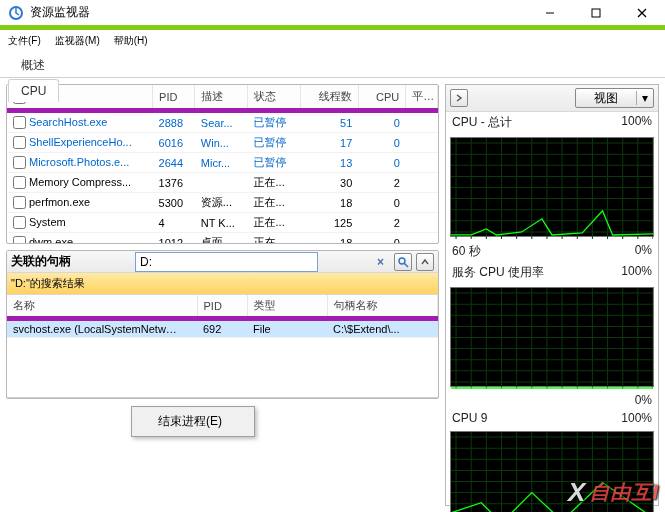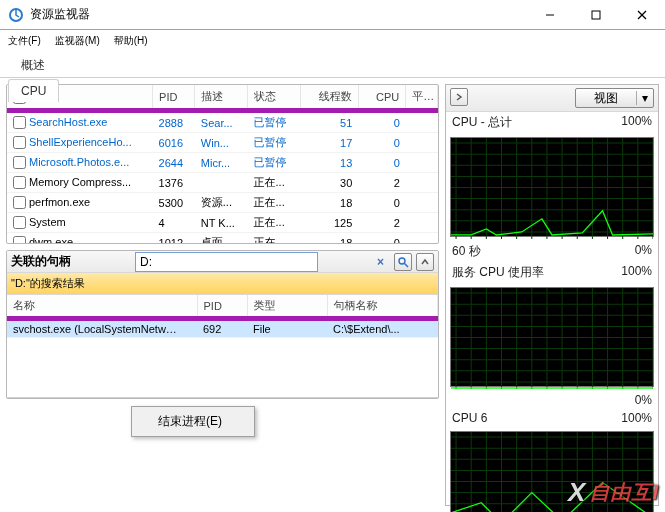--- a/index.html
+++ b/index.html
@@ -1,17 +1,17 @@
 <!DOCTYPE html>
 <html><head>
 <meta charset="utf-8">
 <style>
 * { box-sizing: border-box; margin: 0; padding: 0; font-family: "Microsoft YaHei", "Segoe UI", sans-serif; font-size: 12px; }
 body { background: #fff; width: 665px; height: 512px; overflow: hidden; position: relative; }
-.titlebar { height: 30px; display: flex; align-items: center; padding: 0 0 0 8px; border-bottom: 1px solid #84cc16; }
+.titlebar { height: 30px; display: flex; align-items: center; padding: 0 0 0 8px; border-bottom: 5px solid #84cc16; }
 .titlebar .app-icon { width: 16px; height: 16px; margin-right: 6px; }
 .titlebar .title { flex: 1; font-size: 12px; color: #000; }
 .win-btn { width: 46px; height: 30px; display: flex; align-items: center; justify-content: center; }
 .menubar { height: 22px; display: flex; align-items: center; padding: 2px 8px; gap: 14px; }
 .menubar span { font-size: 10px; color: #000; cursor: default; }
 .tabs { height: 26px; display: flex; align-items: flex-start; border-bottom: 1px solid #d0d0d0; padding-left: 8px; flex-direction: column; }
 .tab { padding: 4px 12px; border: 1px solid transparent; border-bottom: none; font-size: 12px; cursor: default; color: #333; }
 .tab.active { background: #fff; border-color: #d0d0d0; border-radius: 3px 3px 0 0; position: relative; top: 1px; }
 .content { display: flex; height: calc(512px - 30px - 22px - 26px); }
 .left-pane { width: 445px; padding: 6px; overflow: hidden; }
@@ -37,21 +37,21 @@
 .search-row { display: flex; align-items: center; padding: 2px 4px; gap: 4px; }
 .search-row .label { font-weight: bold; font-size: 12px; flex: 0 0 auto; padding-right: 60px; }
 .search-input { flex: 1; border: 1px solid #7a9fd4; height: 20px; padding: 0 22px 0 4px; font-size: 12px; position: relative; }
 .search-wrap { position: relative; flex: 1; }
 .clear-x { position: absolute; right: 4px; top: 3px; color: #4a6fb5; font-weight: bold; cursor: default; }
 .handle-table-wrap { height: 60px; overflow: hidden; border-bottom: 1px solid #d0d0d0; }
 .row-selected { background: #cde6ff; }
 .context-menu { position: absolute; left: 131px; top: 406px; background: #f0f0f0; border: 1px solid #a0a0a0; box-shadow: 2px 2px 4px rgba(0,0,0,0.25); padding: 2px; z-index: 10; }
 .context-menu .item { padding: 4px 30px 4px 24px; font-size: 12px; white-space: nowrap; }
 .right-scroll { border: 1px solid #b8b8b8; height: 100%; display: flex; flex-direction: column; }
-.right-head { background: linear-gradient(#f8f8f8,#eaeaea); display: flex; padding: 3px 4px; border-bottom: 1px solid #d8d8d8; }
+.right-head { background: linear-gradient(#f8f8f8,#eaeaea); display: flex; align-items: center; padding: 3px 4px; border-bottom: 1px solid #d8d8d8; }
 .view-btn { border: 1px solid #888; background: linear-gradient(#fff,#e5e5e5); display: flex; align-items: center; height: 20px; border-radius: 2px; }
 .view-btn .lbl { padding: 0 18px; }
 .view-btn .dd { border-left: 1px solid #aaa; padding: 0 5px; }
 .chart { border: 1px solid #787878; margin: 4px; background: #000; position: relative; height: 100px; }
 .chart-title { display: flex; justify-content: space-between; padding: 2px 6px; font-size: 11px; color: #222; }
 .chart-footer { display: flex; justify-content: space-between; padding: 2px 6px; font-size: 11px; color: #222; }
 .chart-grid { position: absolute; inset: 0; }
 .chart-grid line { stroke: #0a3a0a; stroke-width: 1; }
 .chart-line { stroke: #10ff10; stroke-width: 1.3; fill: none; }
 .watermark { position: absolute; right: 6px; bottom: 4px; display: flex; align-items: center; gap: 4px; opacity: 0.85; z-index: 20; }
@@ -332,21 +332,21 @@
                 <path class="chart-line" d="M0 99 L200 99"></path>
               </svg>
             </div>
             <div class="chart-footer">
               <span></span>
               <span>0%</span>
             </div>
           </div>
           <div>
             <div class="chart-title">
-              <span>CPU 6</span>
+              <span>CPU 9</span>
               <span>100%</span>
             </div>
             <div class="chart">
               <svg class="chart-grid" viewBox="0 0 200 100" preserveAspectRatio="none">
                 <line x1="0" y1="5" x2="200" y2="5"></line>
                 <line x1="0" y1="16" x2="200" y2="16"></line>
                 <line x1="0" y1="27" x2="200" y2="27"></line>
                 <line x1="0" y1="38" x2="200" y2="38"></line>
                 <line x1="0" y1="49" x2="200" y2="49"></line>
                 <line x1="0" y1="60" x2="200" y2="60"></line>

